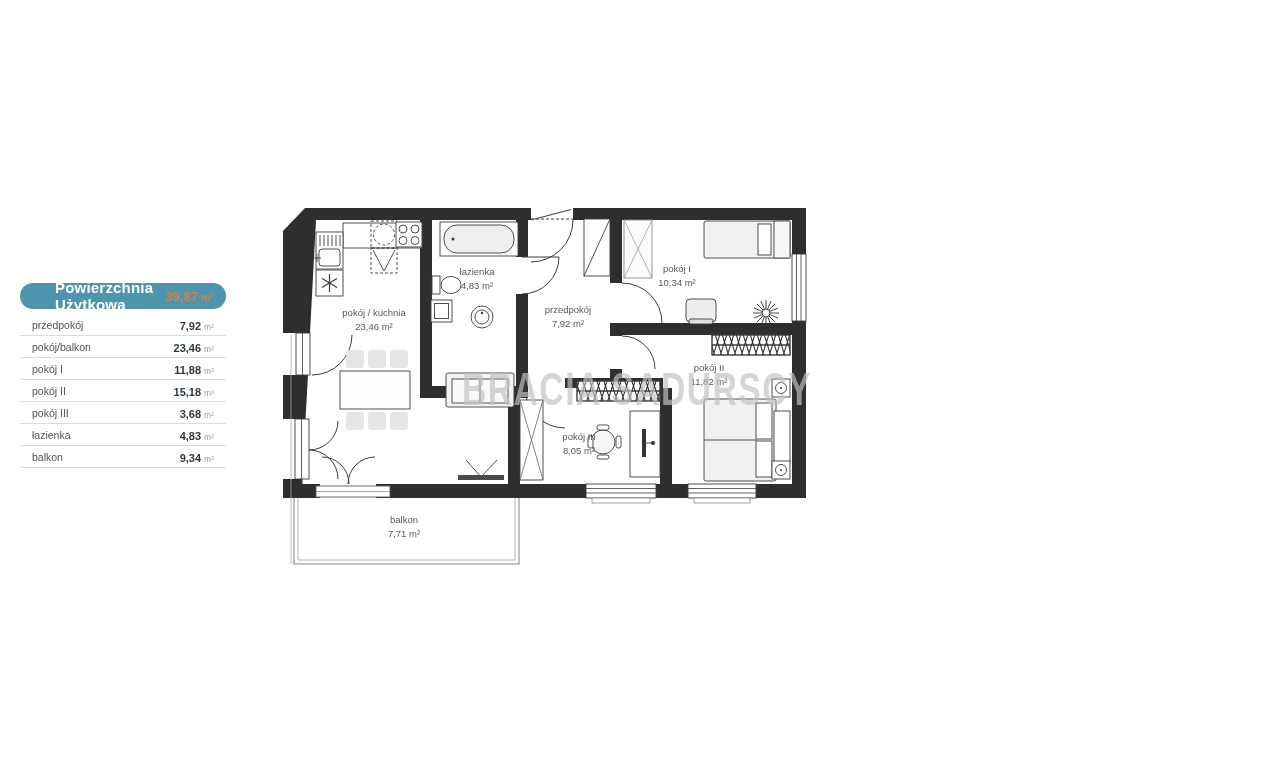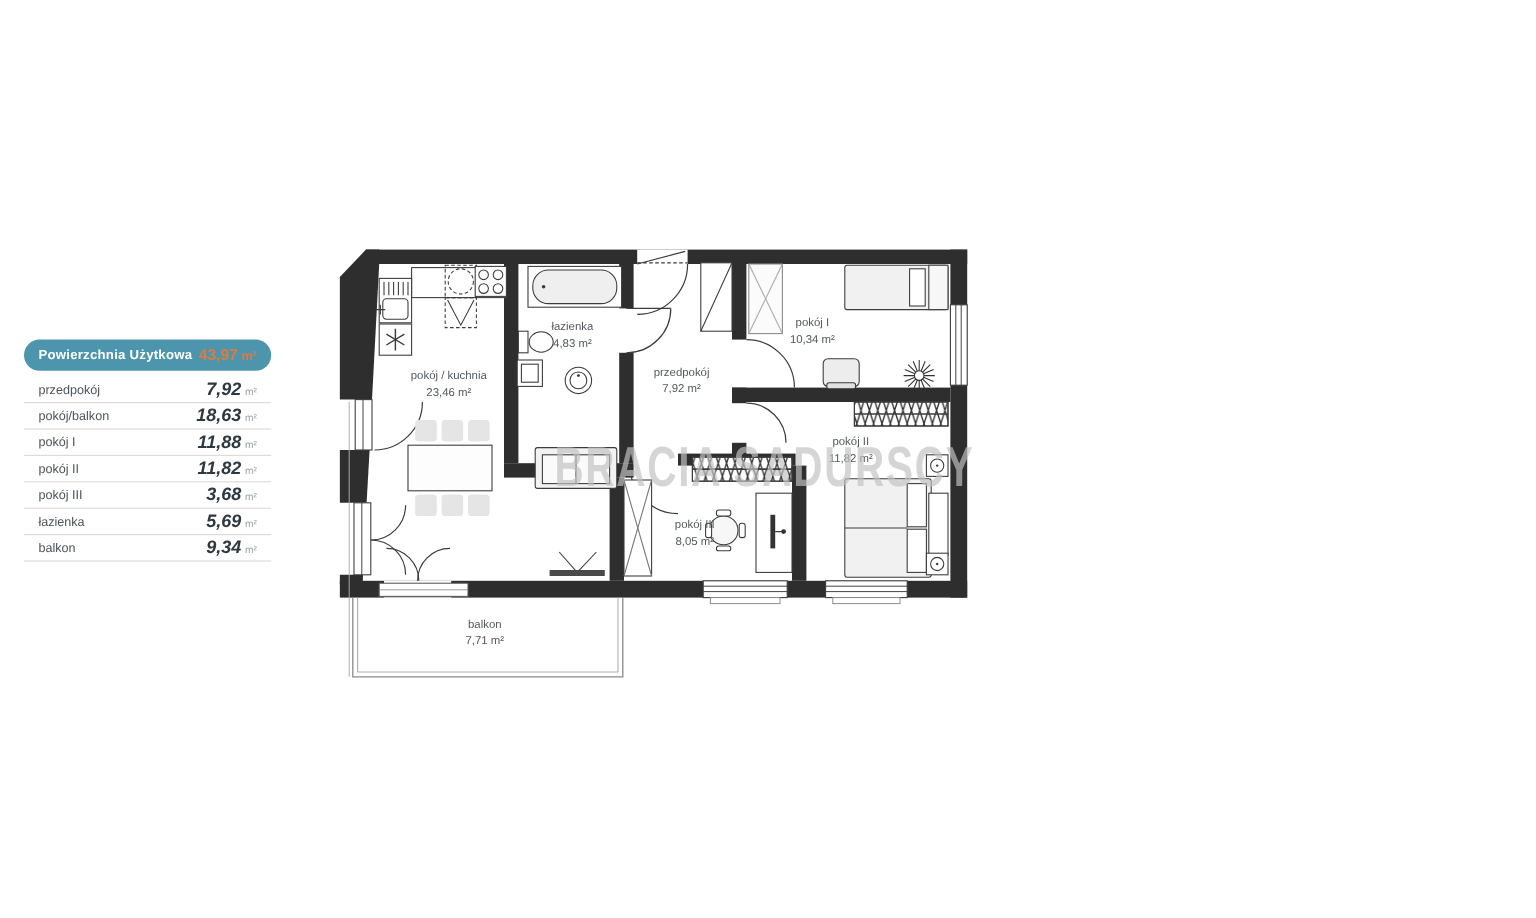--- a/index.html
+++ b/index.html
@@ -2,70 +2,70 @@
 <html style="--hdr-bg: #4d95ac; --hdr-val: #de7b40;"><head>
 <meta charset="utf-8">
 <style>
   html,body{margin:0;padding:0;background:#ffffff;}
   body{width:1280px;height:765px;position:relative;font-family:"Liberation Sans",sans-serif;overflow:hidden;}
 
   
   .legend{position:absolute;left:20px;top:283px;width:206px;}
   .legend-header{height:26px;border-radius:13px;background:var(--hdr-bg,#4d95ac);
     display:flex;align-items:center;justify-content:space-between;padding:0 12px;box-sizing:border-box;}
-  .legend-header .lh-label{color:#ffffff;font-weight:bold;font-size:11px;letter-spacing:.2px;}
+  .legend-header .lh-label{color:#ffffff;font-weight:bold;font-size:15px;letter-spacing:.2px;margin-left:23px;}
   .legend-header .lh-value{color:var(--hdr-val,#de7b40);font-weight:bold;font-size:13px;}
   .legend-header .lh-unit{color:var(--hdr-val,#de7b40);font-weight:bold;font-size:10.5px;margin-left:3px;}
   .legend-rows{margin-top:5px;}
   .legend-row{height:22px;display:flex;align-items:center;justify-content:space-between;
     padding:0 12px 0 12px;box-sizing:border-box;border-bottom:1px solid #dcdcdc;}
   .legend-row .r-name{font-size:10.5px;color:#4b555c;}
-  .legend-row .r-val{font-size:15px;font-weight:bold;color:#2d3840;font-style:italic;}
+  .legend-row .r-val{font-size:11px;font-weight:bold;color:#2d3840;}
   .legend-row .r-unit{font-size:8.5px;color:#9aa0a5;margin-left:3px;font-weight:normal;}
 
   
   .plan{position:absolute;left:283px;top:198px;width:530px;height:380px;}
   svg text.room-label{font-family:"Liberation Sans",sans-serif;font-size:9.5px;fill:#54595d;text-anchor:middle;}
   svg text.watermark-text{font-family:"Liberation Sans",sans-serif;font-weight:bold;font-size:47px;
     fill:#c2c2c2;opacity:.68;text-anchor:middle;letter-spacing:2px;}
 </style>
 </head>
 <body>
 
 <div class="legend">
   <div class="legend-header">
     <span class="lh-label">Powierzchnia Użytkowa</span>
     <span>
-      <span class="lh-value">43,97</span><span class="lh-unit">m²</span>
+      <span class="lh-value">39,87</span><span class="lh-unit">m²</span>
     </span>
   </div>
   <div class="legend-rows">
     <div class="legend-row">
       <span class="r-name">przedpokój</span>
       <span><span class="r-val">7,92</span><span class="r-unit">m²</span></span>
     </div>
     <div class="legend-row">
       <span class="r-name">pokój/balkon</span>
-      <span><span class="r-val">18,63</span><span class="r-unit">m²</span></span>
+      <span><span class="r-val">23,46</span><span class="r-unit">m²</span></span>
     </div>
     <div class="legend-row">
       <span class="r-name">pokój I</span>
       <span><span class="r-val">11,88</span><span class="r-unit">m²</span></span>
     </div>
     <div class="legend-row">
       <span class="r-name">pokój II</span>
-      <span><span class="r-val">11,82</span><span class="r-unit">m²</span></span>
+      <span><span class="r-val">15,18</span><span class="r-unit">m²</span></span>
     </div>
     <div class="legend-row">
       <span class="r-name">pokój III</span>
       <span><span class="r-val">3,68</span><span class="r-unit">m²</span></span>
     </div>
     <div class="legend-row">
       <span class="r-name">łazienka</span>
-      <span><span class="r-val">5,69</span><span class="r-unit">m²</span></span>
+      <span><span class="r-val">4,83</span><span class="r-unit">m²</span></span>
     </div>
     <div class="legend-row">
       <span class="r-name">balkon</span>
       <span><span class="r-val">9,34</span><span class="r-unit">m²</span></span>
     </div>
   </div>
 </div>
 
 <div class="plan">
 <svg width="530" height="380" viewBox="283 198 530 378" xmlns="http://www.w3.org/2000/svg">

